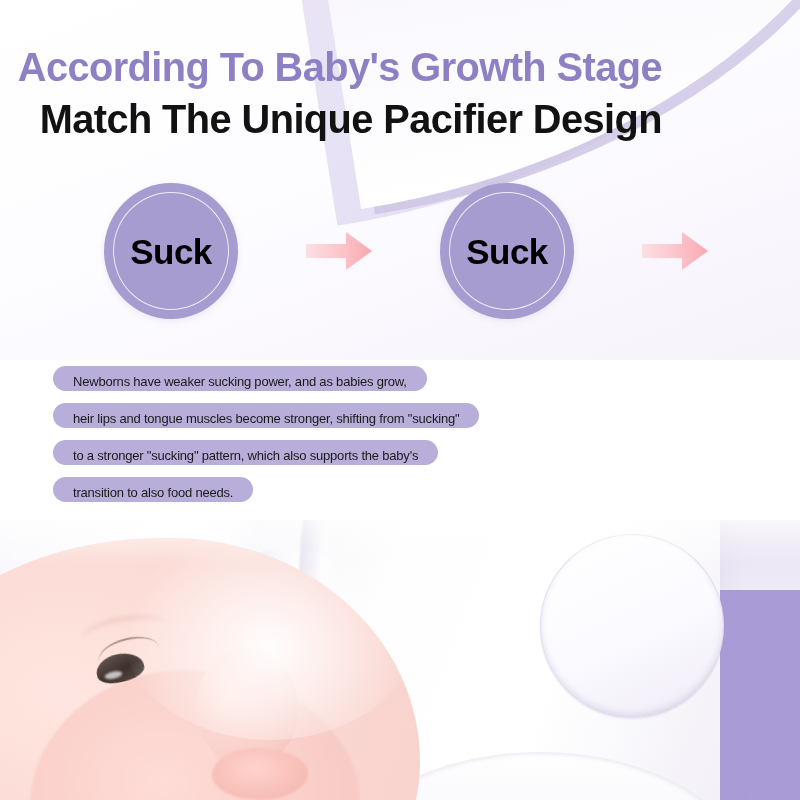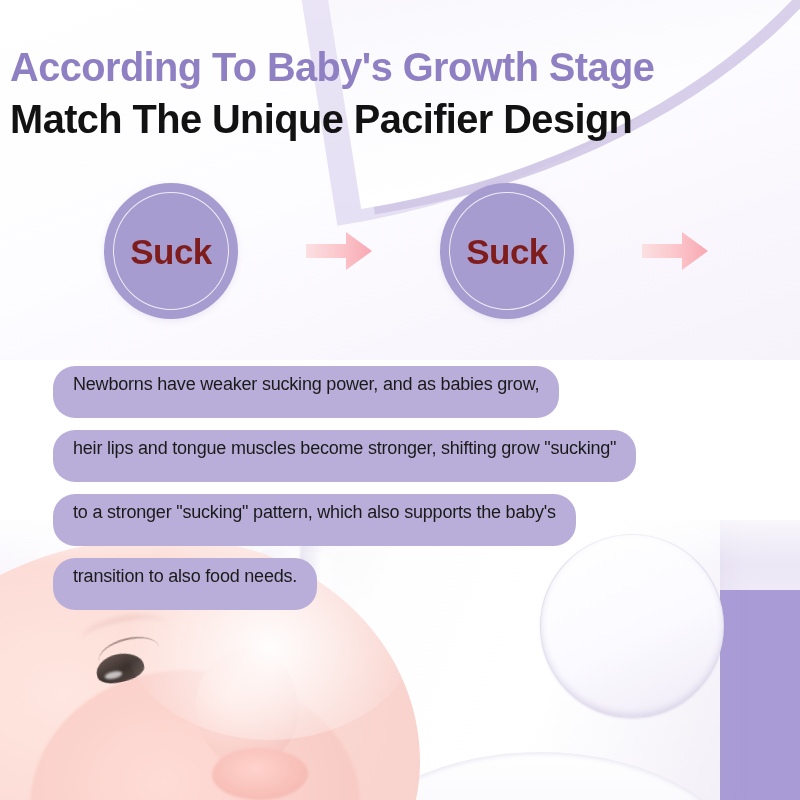--- a/index.html
+++ b/index.html
@@ -58,21 +58,21 @@
     transform: rotate(-9deg);
     pointer-events: none;
   }
 
   
   .headings {
     position: absolute;
     top: 44px;
     left: 0;
     width: 672px;
-    text-align: left;
+    text-align: right;
     z-index: 6;
   }
   .h-line1 {
     font-size: 41px;
     font-weight: 700;
     letter-spacing: -0.6px;
     color: #8f80c4;
     line-height: 1.16;
     white-space: nowrap;
     transform: scaleX(0.97);
@@ -115,21 +115,21 @@
   .stage-circle::after {
     content: "";
     position: absolute;
     inset: 9px;
     border-radius: 50%;
     border: 1.6px solid rgba(255,255,255,.82);
     pointer-events: none;
   }
   .stage-label {
     position: relative;
-    color: #7f1d1d;
+    color: #000000;
     font-size: 35px;
     font-weight: 700;
     letter-spacing: -0.5px;
     line-height: 1;
     z-index: 2;
   }
   .arrow {
     position: relative;
     width: 66px;
     height: 44px;
@@ -146,23 +146,23 @@
     z-index: 6;
   }
   .copy-line {
     display: block;
     margin-bottom: 12px;
   }
   .pill {
     display: inline-block;
     background: #b9aed9;
     color: #1a1a1a;
-    font-size: 18px;
+    font-size: 13px;
     line-height: 1;
-    padding: 9px 20px 25px 20px;
+    padding: 9px 20px 3px 20px;
     border-radius: 22px;
     white-space: nowrap;
     letter-spacing: -0.2px;
   }
 
   
   .photo {
     position: absolute;
     left: 0;
     top: 520px;
@@ -414,21 +414,21 @@
     </div>
 
 
   </div>
 
   <div class="copy">
     <div class="copy-line">
       <span class="pill">Newborns have weaker sucking power, and as babies grow,</span>
     </div>
     <div class="copy-line">
-      <span class="pill">heir lips and tongue muscles become stronger, shifting grow "sucking"</span>
+      <span class="pill">heir lips and tongue muscles become stronger, shifting from "sucking"</span>
     </div>
     <div class="copy-line">
       <span class="pill">to a stronger "sucking" pattern, which also supports the baby's</span>
     </div>
     <div class="copy-line">
       <span class="pill">transition to also food needs.</span>
     </div>
   </div>
 
   <div class="photo">

